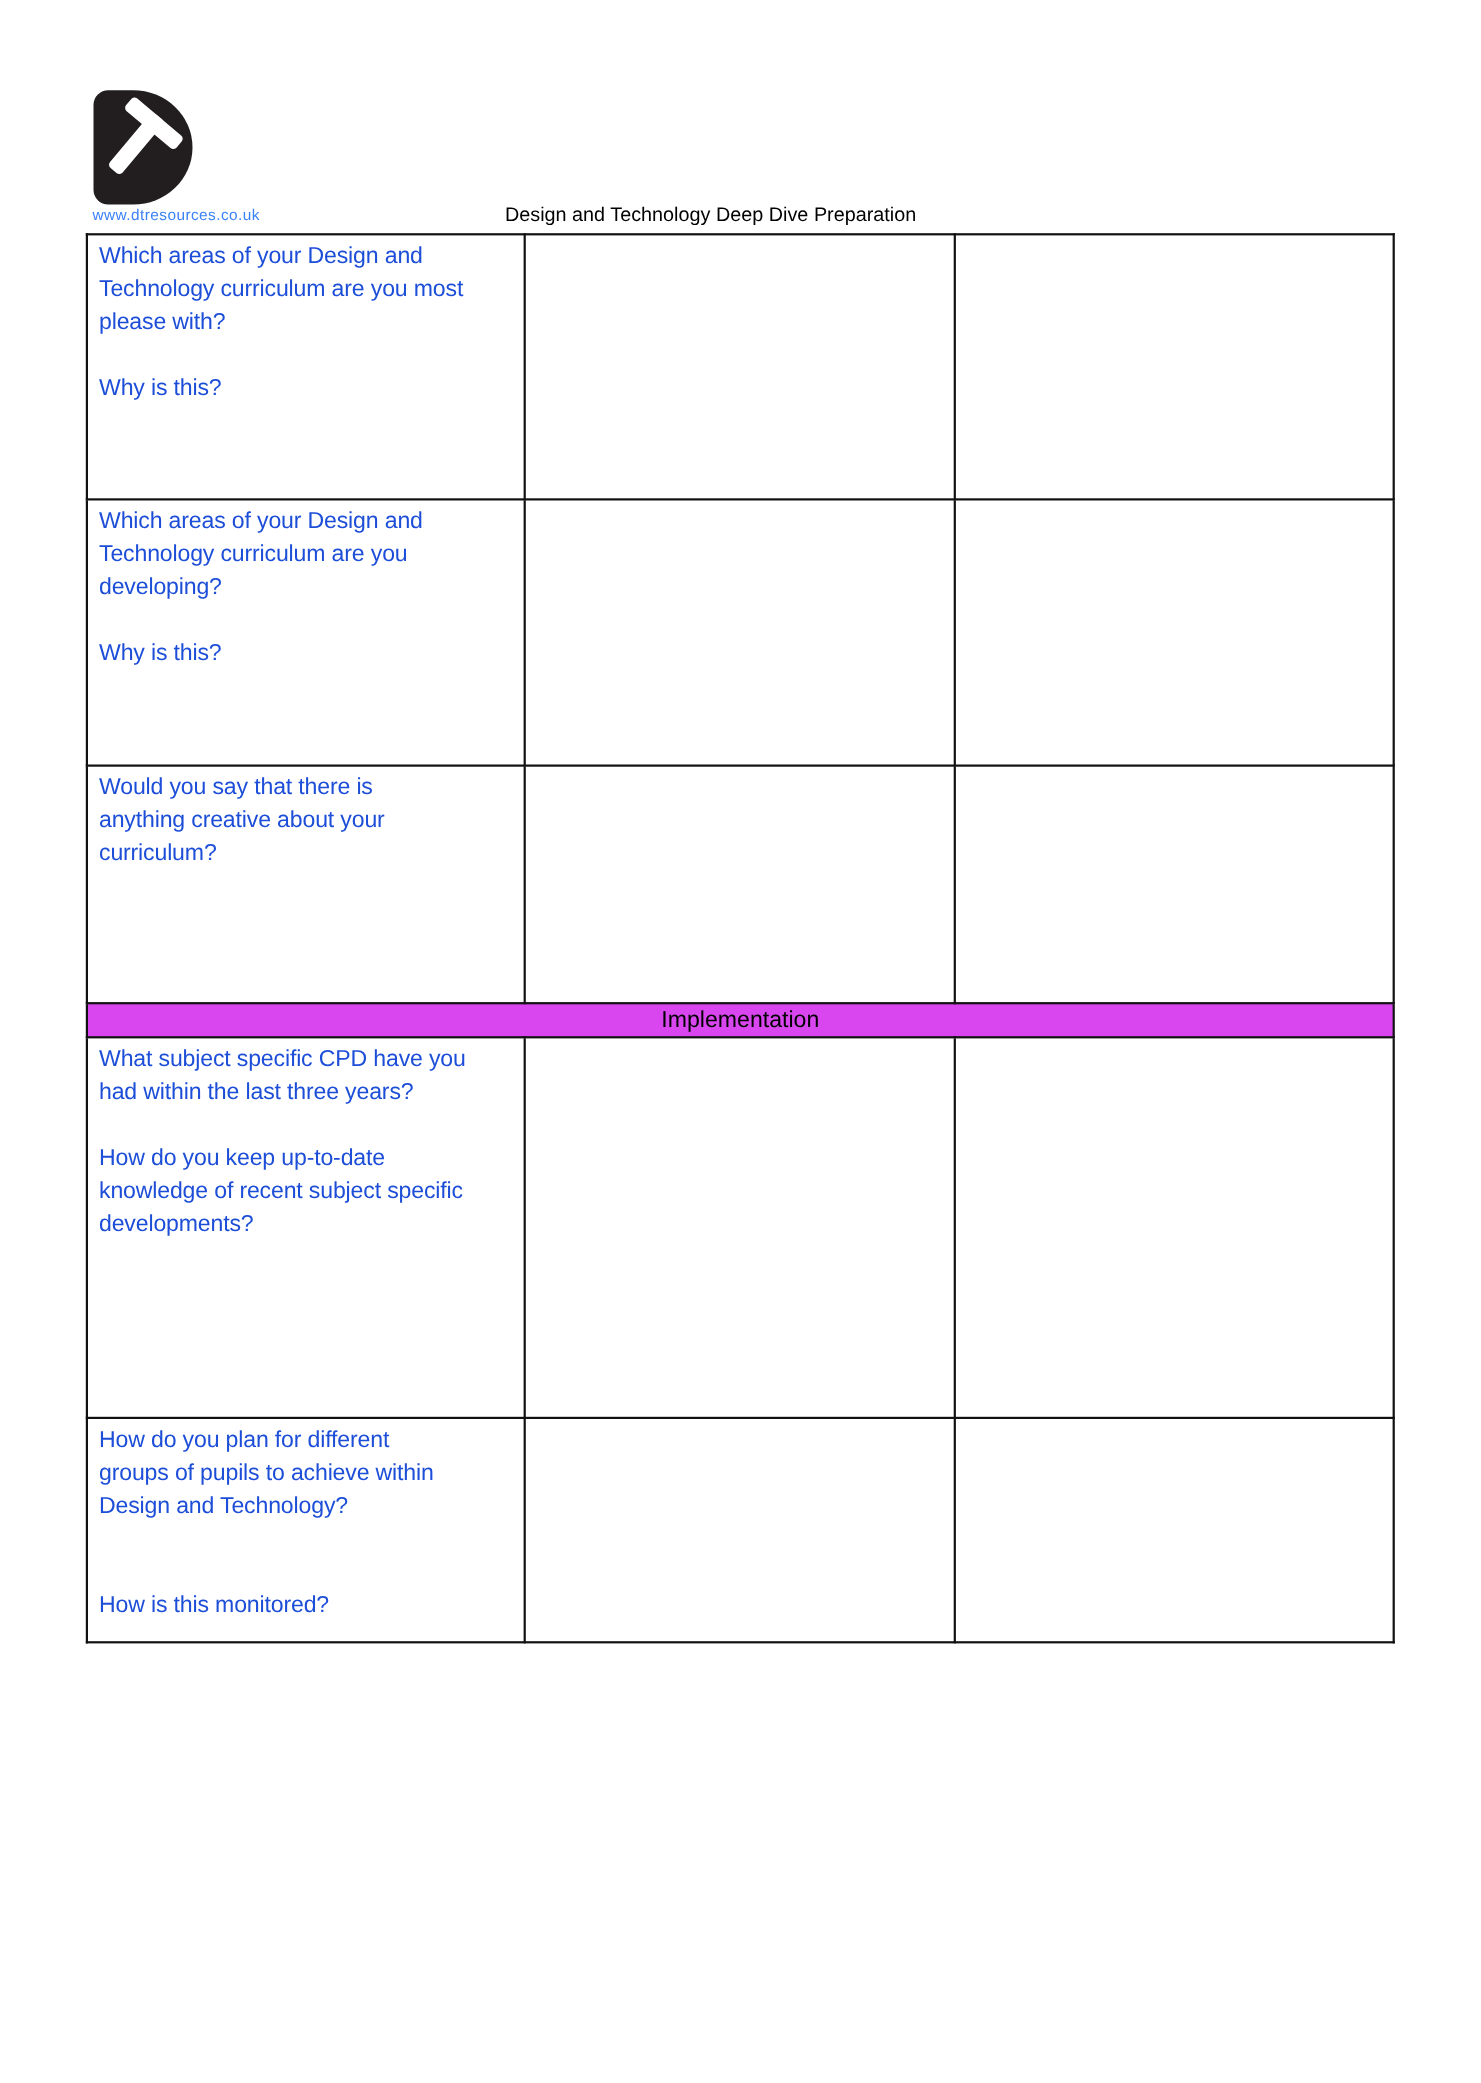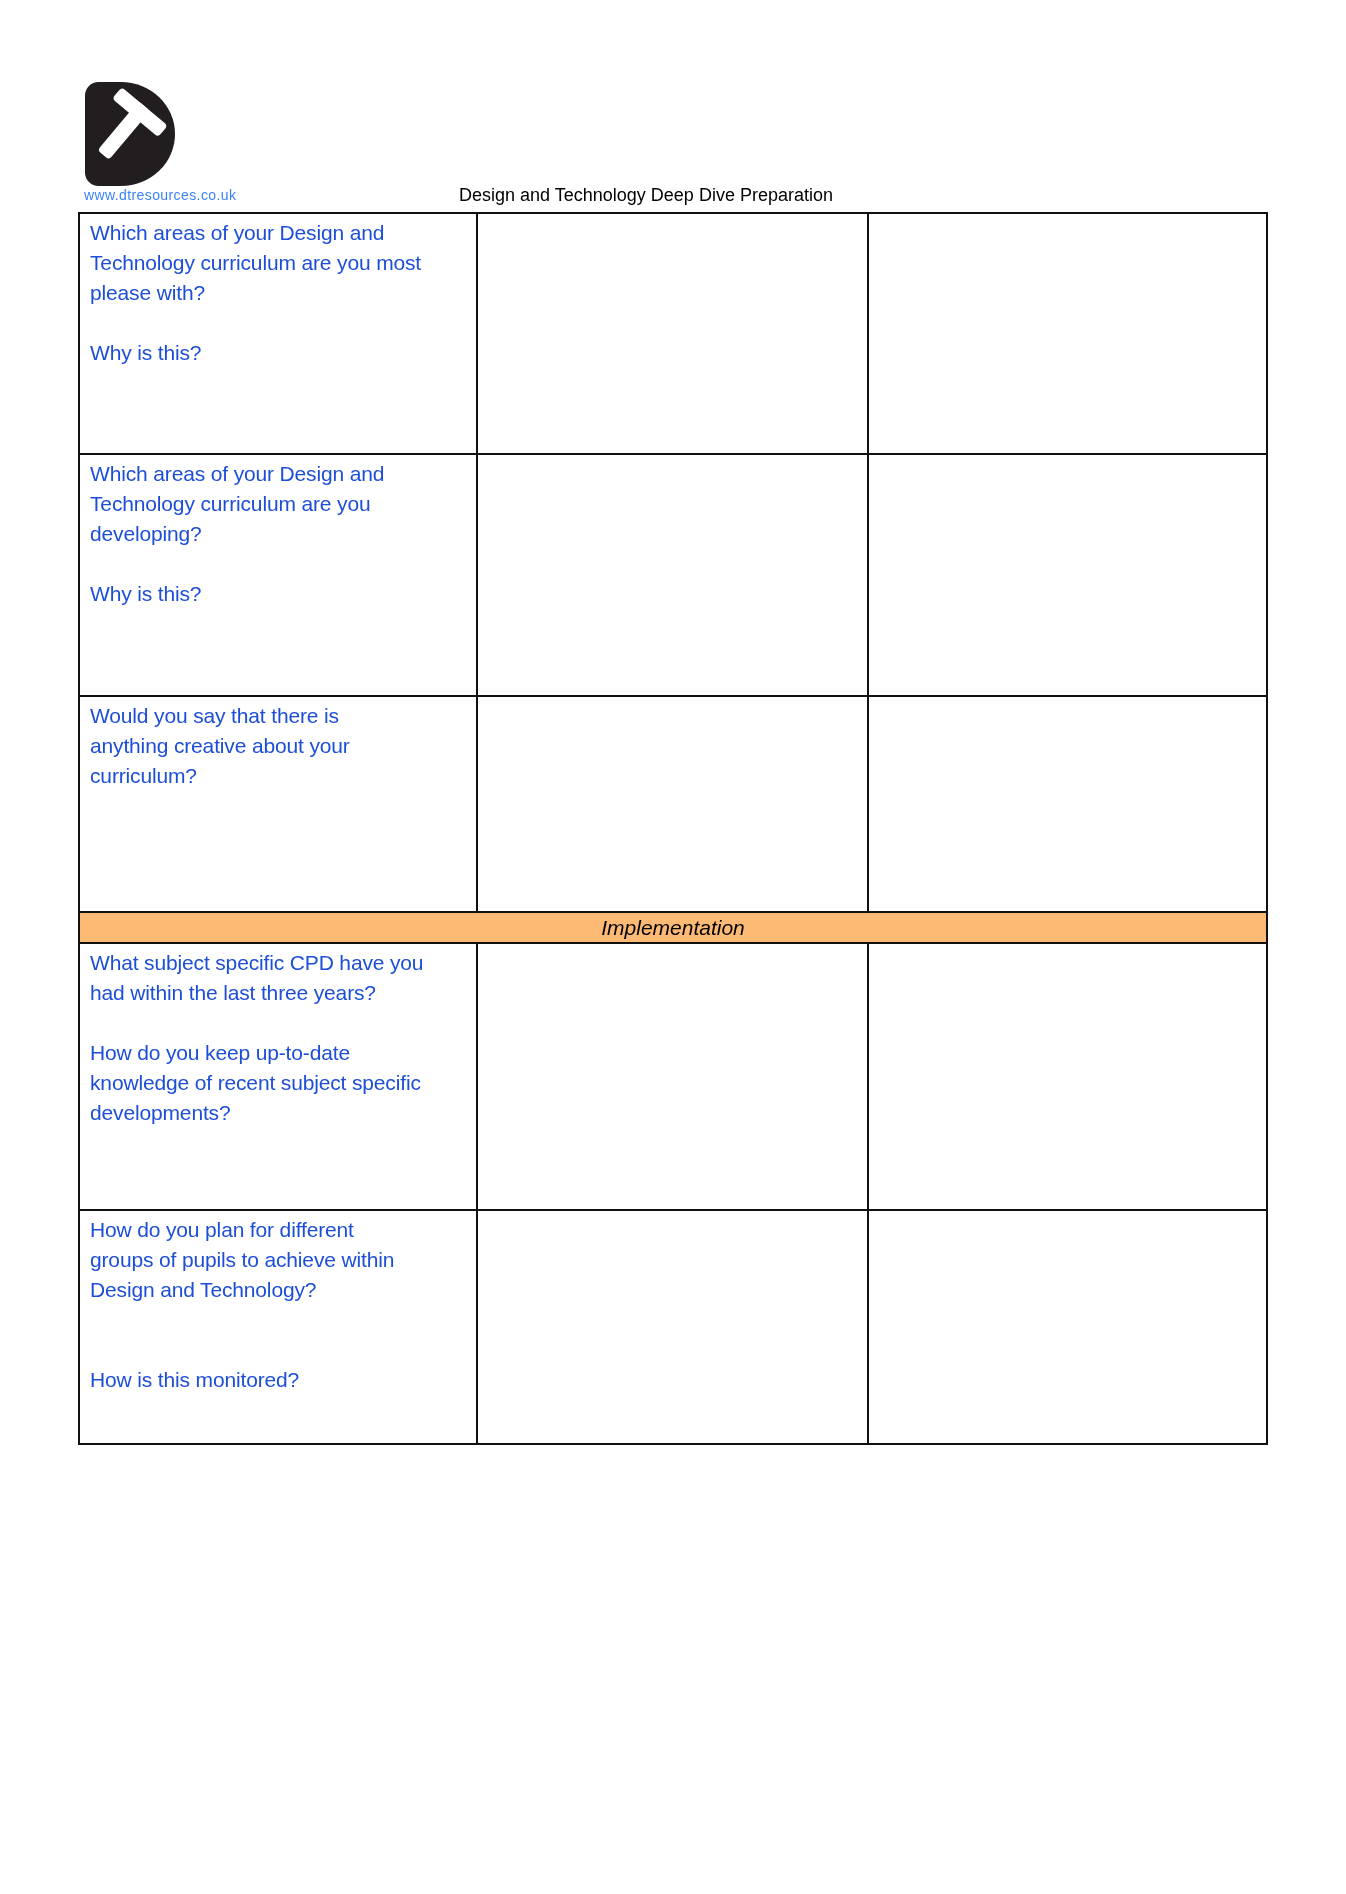--- a/index.html
+++ b/index.html
@@ -58,22 +58,22 @@
     font-size:21px;
     line-height:30px;
     letter-spacing:-0.15px;
     white-space:pre-line;
     color:#1d4ed8;
   }
   .r1 td { height:241px; }
   .r2 td { height:242px; }
   .r3 td { height:216px; }
   .r4 td { height:271px; }
-  .r5 td { height:267px; }
-  .r6 td { height:234px; }
+  .r5 td { height:346px; }
+  .r6 td { height:204px; }
 
   tr.srow td {
     height:31px;
     padding:0;
     text-align:center;
     vertical-align:middle;
     font-size:21px;
     line-height:27px;
     color:#000000;
   }
@@ -119,21 +119,21 @@
         <td class="acell"></td>
       </tr>
       <tr class="r3">
         <td class="qcell"><span>Would you say that there is
 anything creative about your
 curriculum?</span></td>
         <td class="acell"></td>
         <td class="acell"></td>
       </tr>
       <tr class="srow">
-        <td colspan="3" style="background-color: #fdba74; font-style: italic;">
+        <td colspan="3" style="background-color: #d946ef;">
           <span>Implementation</span>
         </td>
       </tr>
       <tr class="r5">
         <td class="qcell"><span>What subject specific CPD have you
 had within the last three years?
 
 How do you keep up-to-date
 knowledge of recent subject specific
 developments?</span></td>

